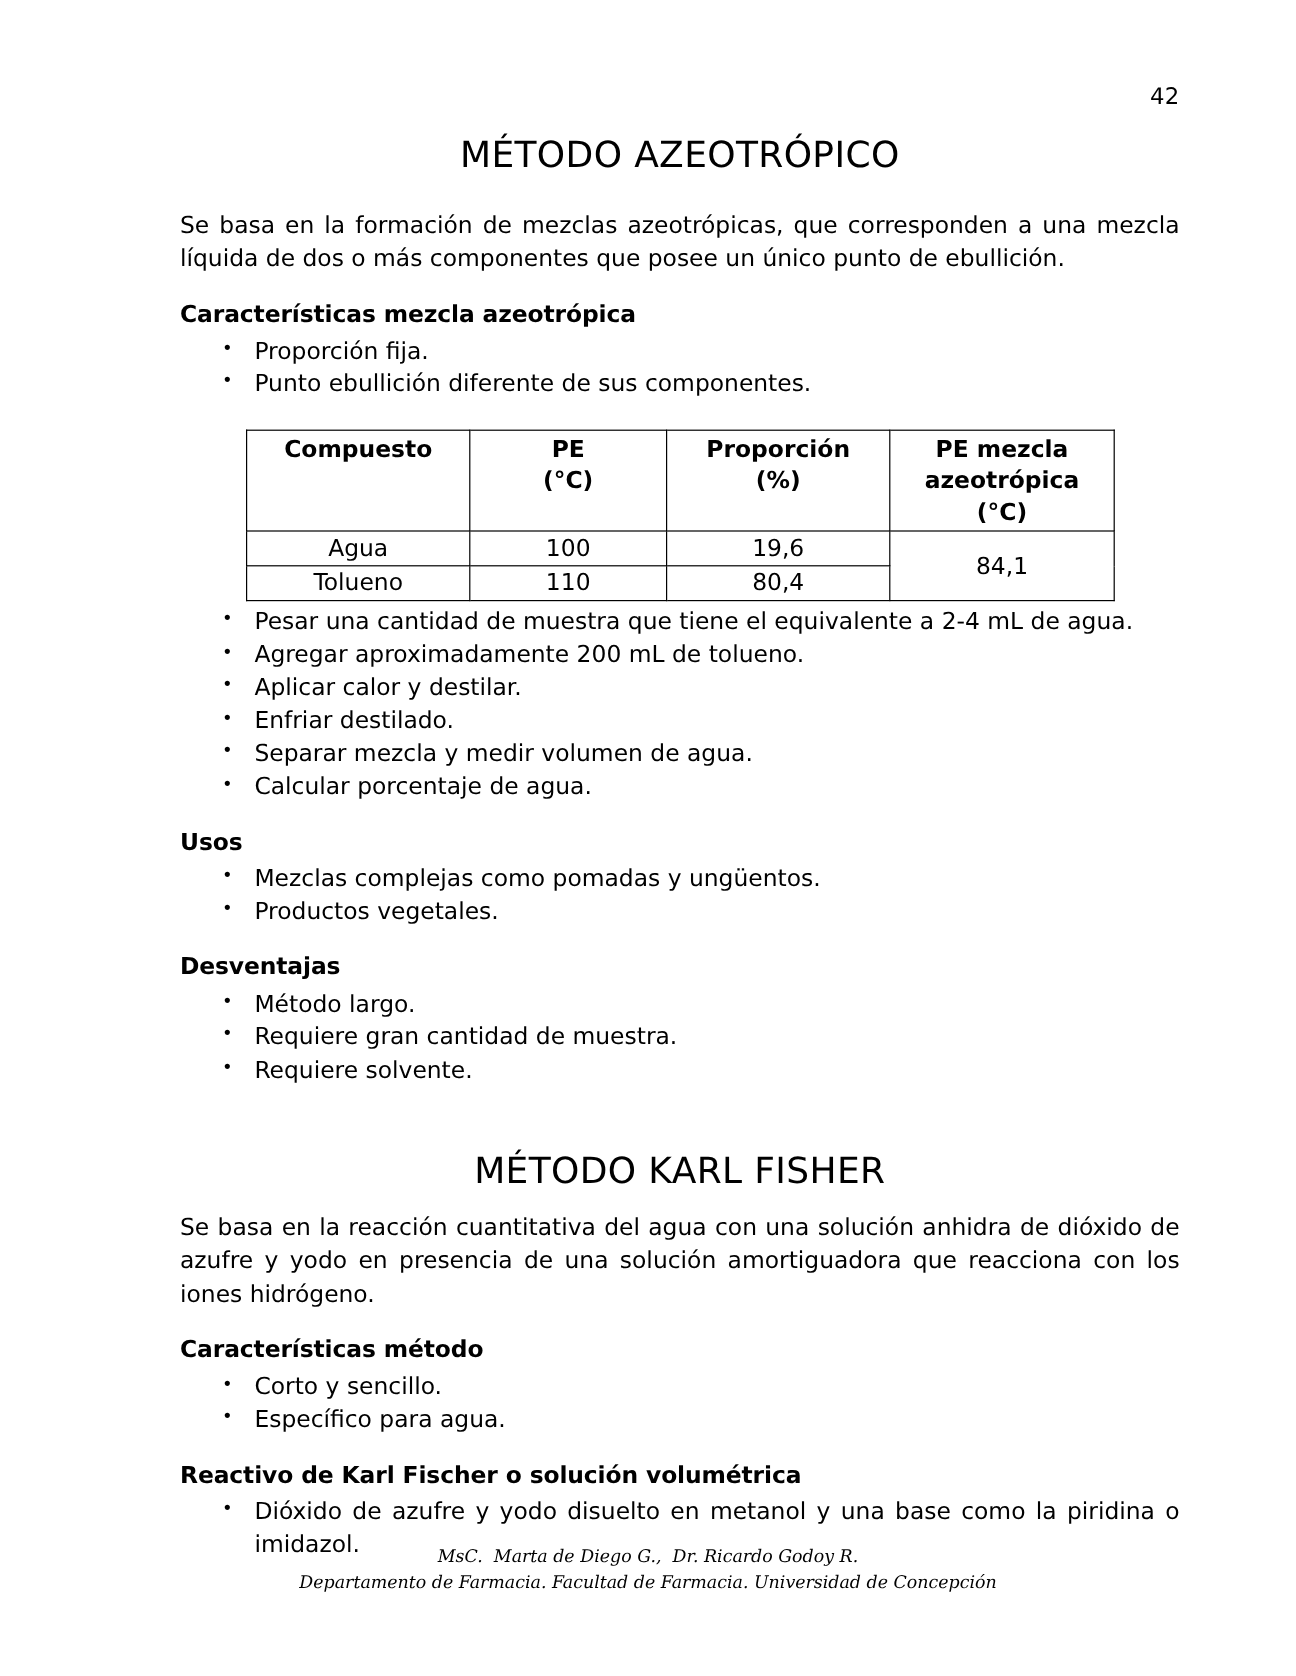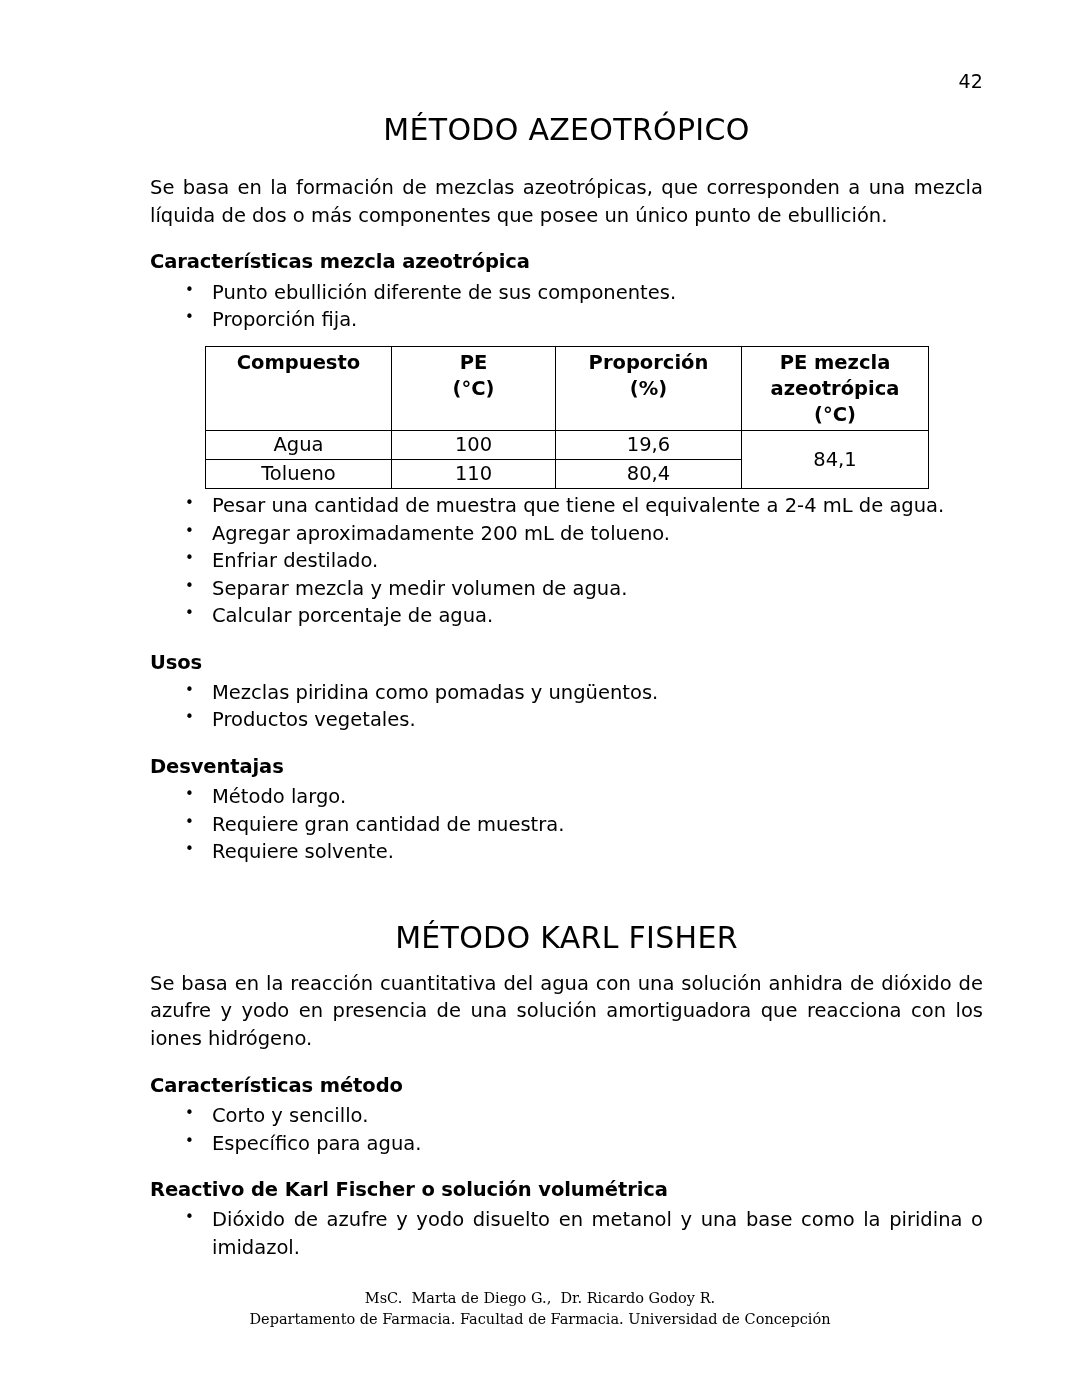--- a/index.html
+++ b/index.html
@@ -95,21 +95,21 @@
     position: absolute;
     left: 35px;
     top: -1px;
     font-size: 15px;
     line-height: 1.72;
   }
   ul.bullets > li.nojust { text-align: left; }
 
   
   .tbl-wrap {
-    margin-top: 12px;
+    margin-top: 24px;
     margin-left: 55px;
   }
   table.data {
     border-collapse: collapse;
     width: 723px;
     table-layout: fixed;
   }
   table.data th,
   table.data td {
     border: 1.4px solid #000000;
@@ -138,42 +138,43 @@
   .col-d { width: 187px; }
 
   
   .footer {
     position: absolute;
     left: 0;
     top: 1288px;
     width: 1080px;
     text-align: center;
     font-family: "DejaVu Serif", serif;
+    font-style: italic;
     font-size: 14.5px;
     line-height: 1.42;
   }
   .footer div { white-space: pre; }
 </style>
 </head>
 <body>
 
 <div class="page">
 
   <div class="page-number">42</div>
 
   <div class="content">
 
     <h1 class="doc-title title-azeo">MÉTODO AZEOTRÓPICO</h1>
 
     <p class="para">Se basa en la formación de mezclas azeotrópicas, que corresponden a una mezcla líquida de dos o más componentes que posee un único punto de ebullición.</p>
 
     <div class="section-head sp-before">Características mezcla azeotrópica</div>
     <ul class="bullets">
+      <li class="nojust">Proporción fija.</li>
       <li class="nojust">Punto ebullición diferente de sus componentes.</li>
-      <li class="nojust">Proporción fija.</li>
     </ul>
 
     <div class="tbl-wrap">
       <table class="data">
         <colgroup>
           <col class="col-a">
             <col class="col-b">
             <col class="col-c">
             <col class="col-d">
         </colgroup>
@@ -201,28 +202,29 @@
             <td>110</td>
             <td>80,4</td>
           </tr>
         </tbody>
       </table>
     </div>
 
     <ul class="bullets">
       <li class="nojust">Pesar una cantidad de muestra que tiene el equivalente a 2-4 mL de agua.</li>
       <li class="nojust">Agregar aproximadamente 200 mL de tolueno.</li>
+      <li class="nojust">Aplicar calor y destilar.</li>
       <li class="nojust">Enfriar destilado.</li>
       <li class="nojust">Separar mezcla y medir volumen de agua.</li>
       <li class="nojust">Calcular porcentaje de agua.</li>
     </ul>
 
     <div class="section-head sp-before">Usos</div>
     <ul class="bullets">
-      <li class="nojust">Mezclas piridina como pomadas y ungüentos.</li>
+      <li class="nojust">Mezclas complejas como pomadas y ungüentos.</li>
       <li class="nojust">Productos vegetales.</li>
     </ul>
 
     <div class="section-head sp-before">Desventajas</div>
     <ul class="bullets">
       <li class="nojust">Método largo.</li>
       <li class="nojust">Requiere gran cantidad de muestra.</li>
       <li class="nojust">Requiere solvente.</li>
     </ul>
 

